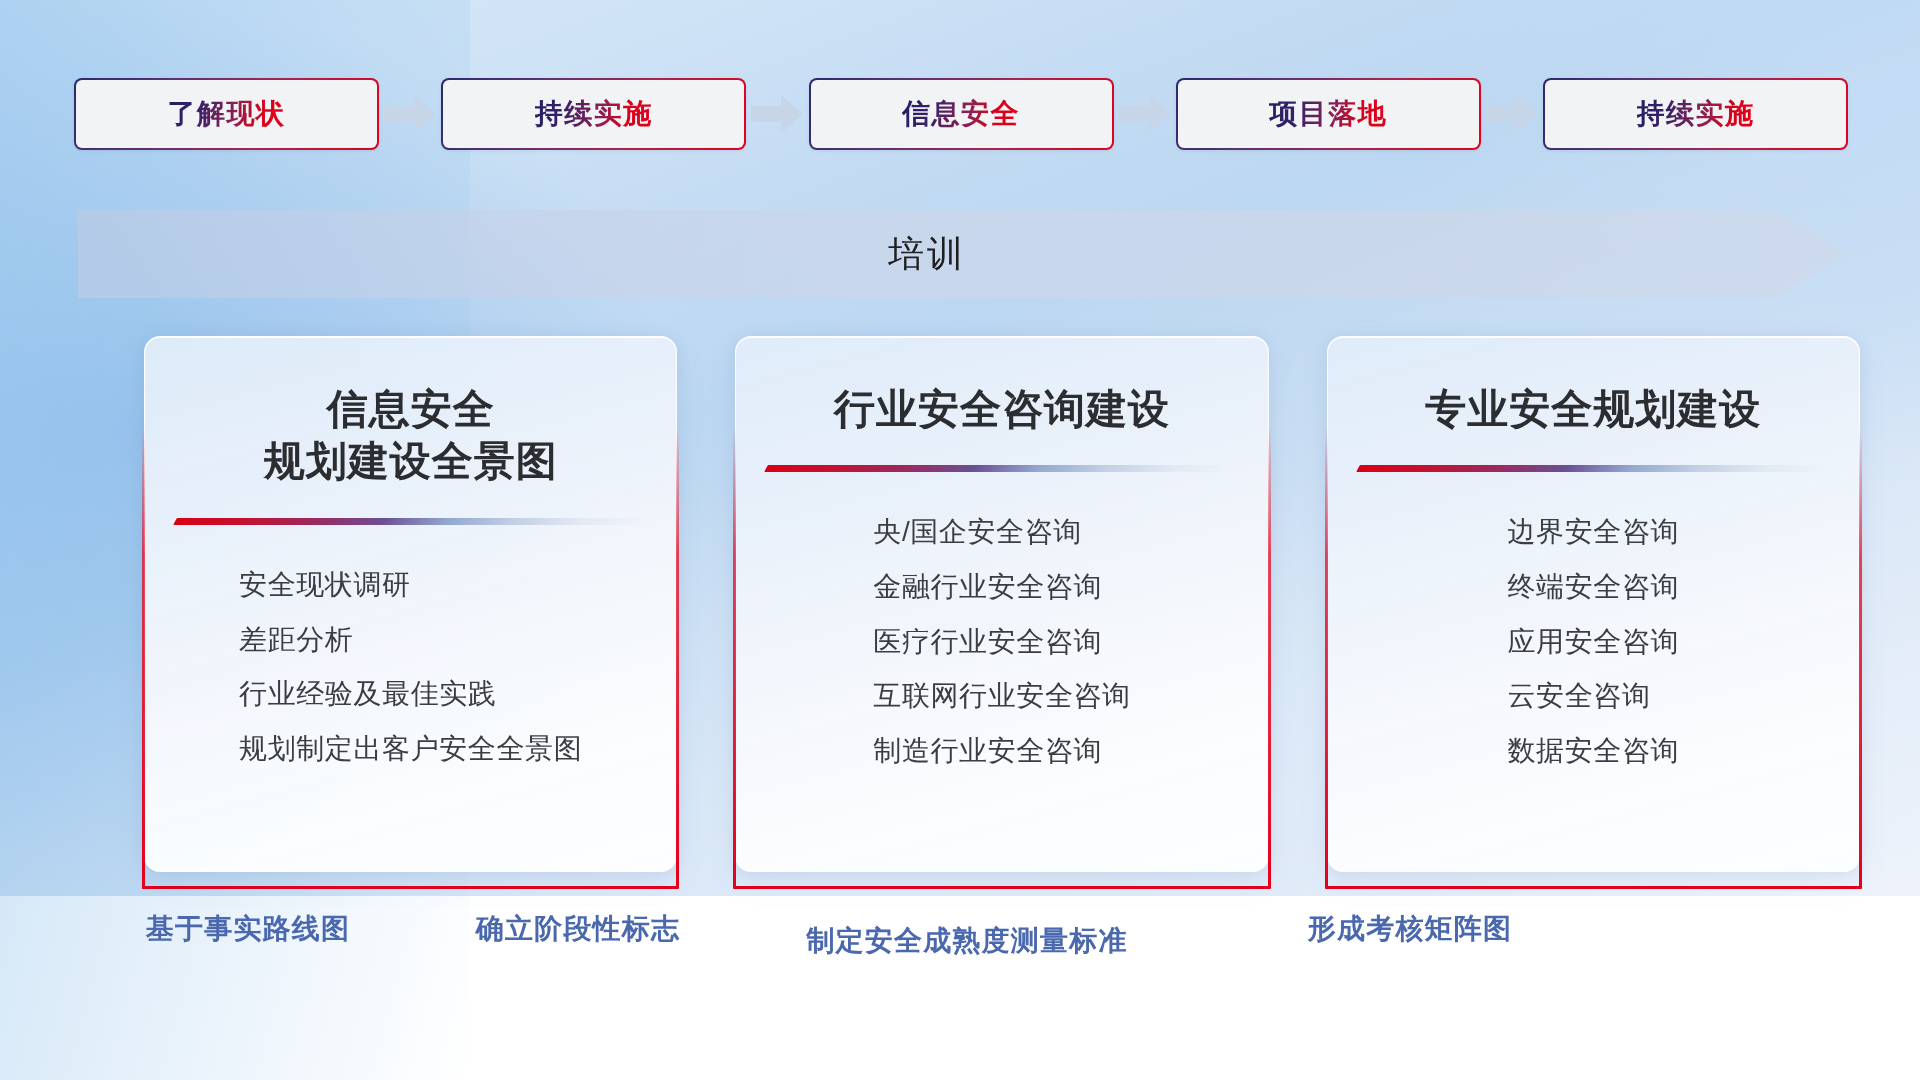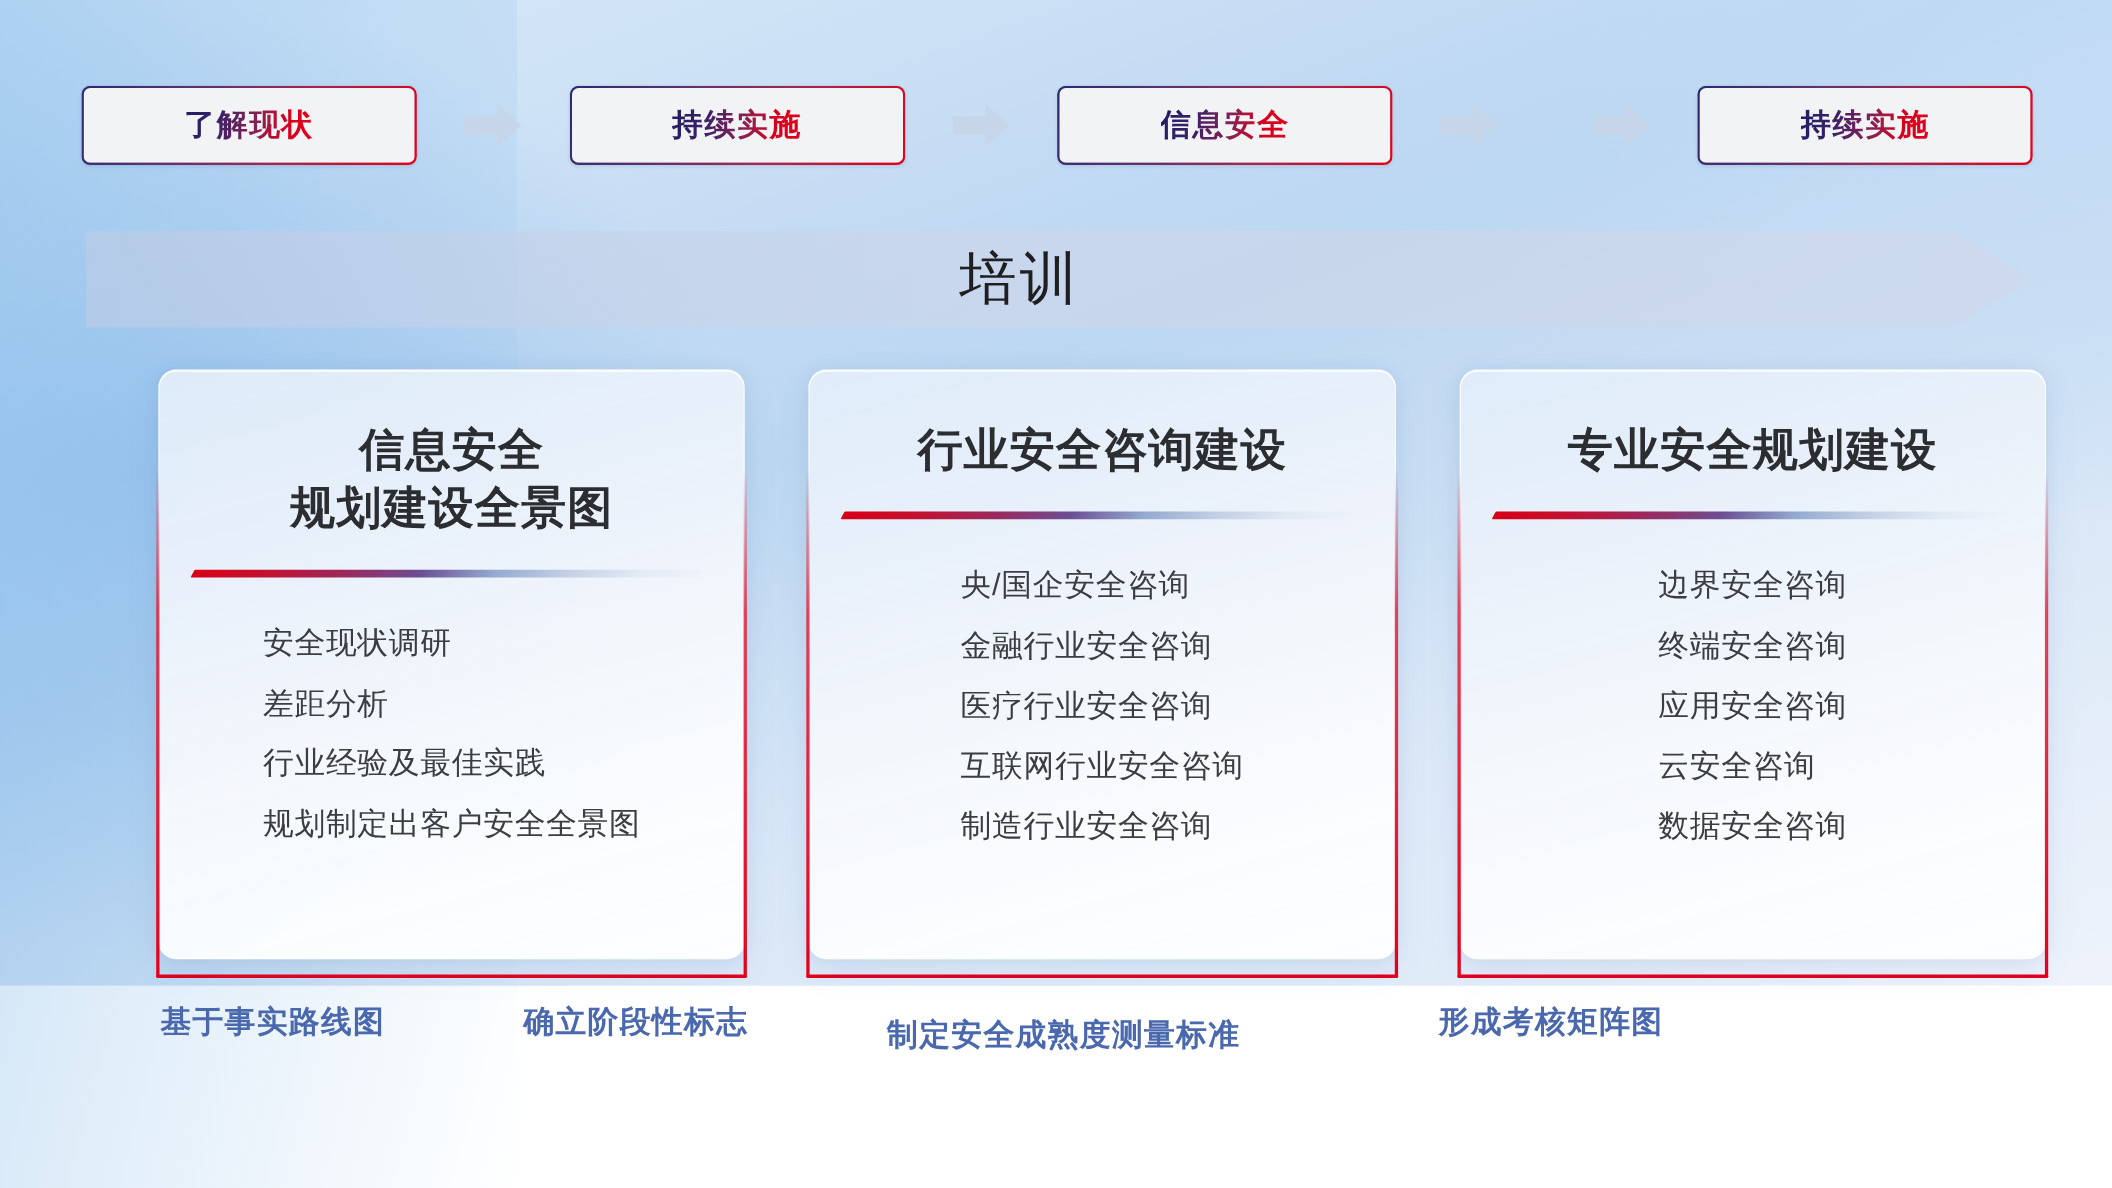--- a/index.html
+++ b/index.html
@@ -104,21 +104,21 @@
        rgba(209,216,233,0.60) 100%);
     clip-path: polygon(0 0, calc(100% - 72px) 0, 100% 50%, calc(100% - 72px) 100%, 0 100%);
   }
   .banner-text {
     position: absolute;
     inset: 0;
     display: flex;
     align-items: center;
     justify-content: center;
     padding-right: 72px;
-    font-size: 52px;
+    font-size: 36px;
     font-weight: 400;
     color: #1f1f21;
     letter-spacing: 3px;
   }
 
   
   .cards {
     position: absolute;
     left: 108px;
     top: 336px;
@@ -273,20 +273,23 @@
     <div class="step-box">
       <span class="step-label">信息安全</span>
     </div>
 
     <div class="step-arrow">
       <svg width="52" height="38" viewBox="0 0 52 38" aria-hidden="true">
         <path d="M0 11 H30 V0 L52 19 L30 38 V27 H0 Z" fill="#c6d5e7"></path>
       </svg>
     </div>
 
+    <div class="step-box">
+      <span class="step-label">项目落地</span>
+    </div>
 
     <div class="step-arrow">
       <svg width="52" height="38" viewBox="0 0 52 38" aria-hidden="true">
         <path d="M0 11 H30 V0 L52 19 L30 38 V27 H0 Z" fill="#c6d5e7"></path>
       </svg>
     </div>
 
     <div class="step-box">
       <span class="step-label">持续实施</span>
     </div>

